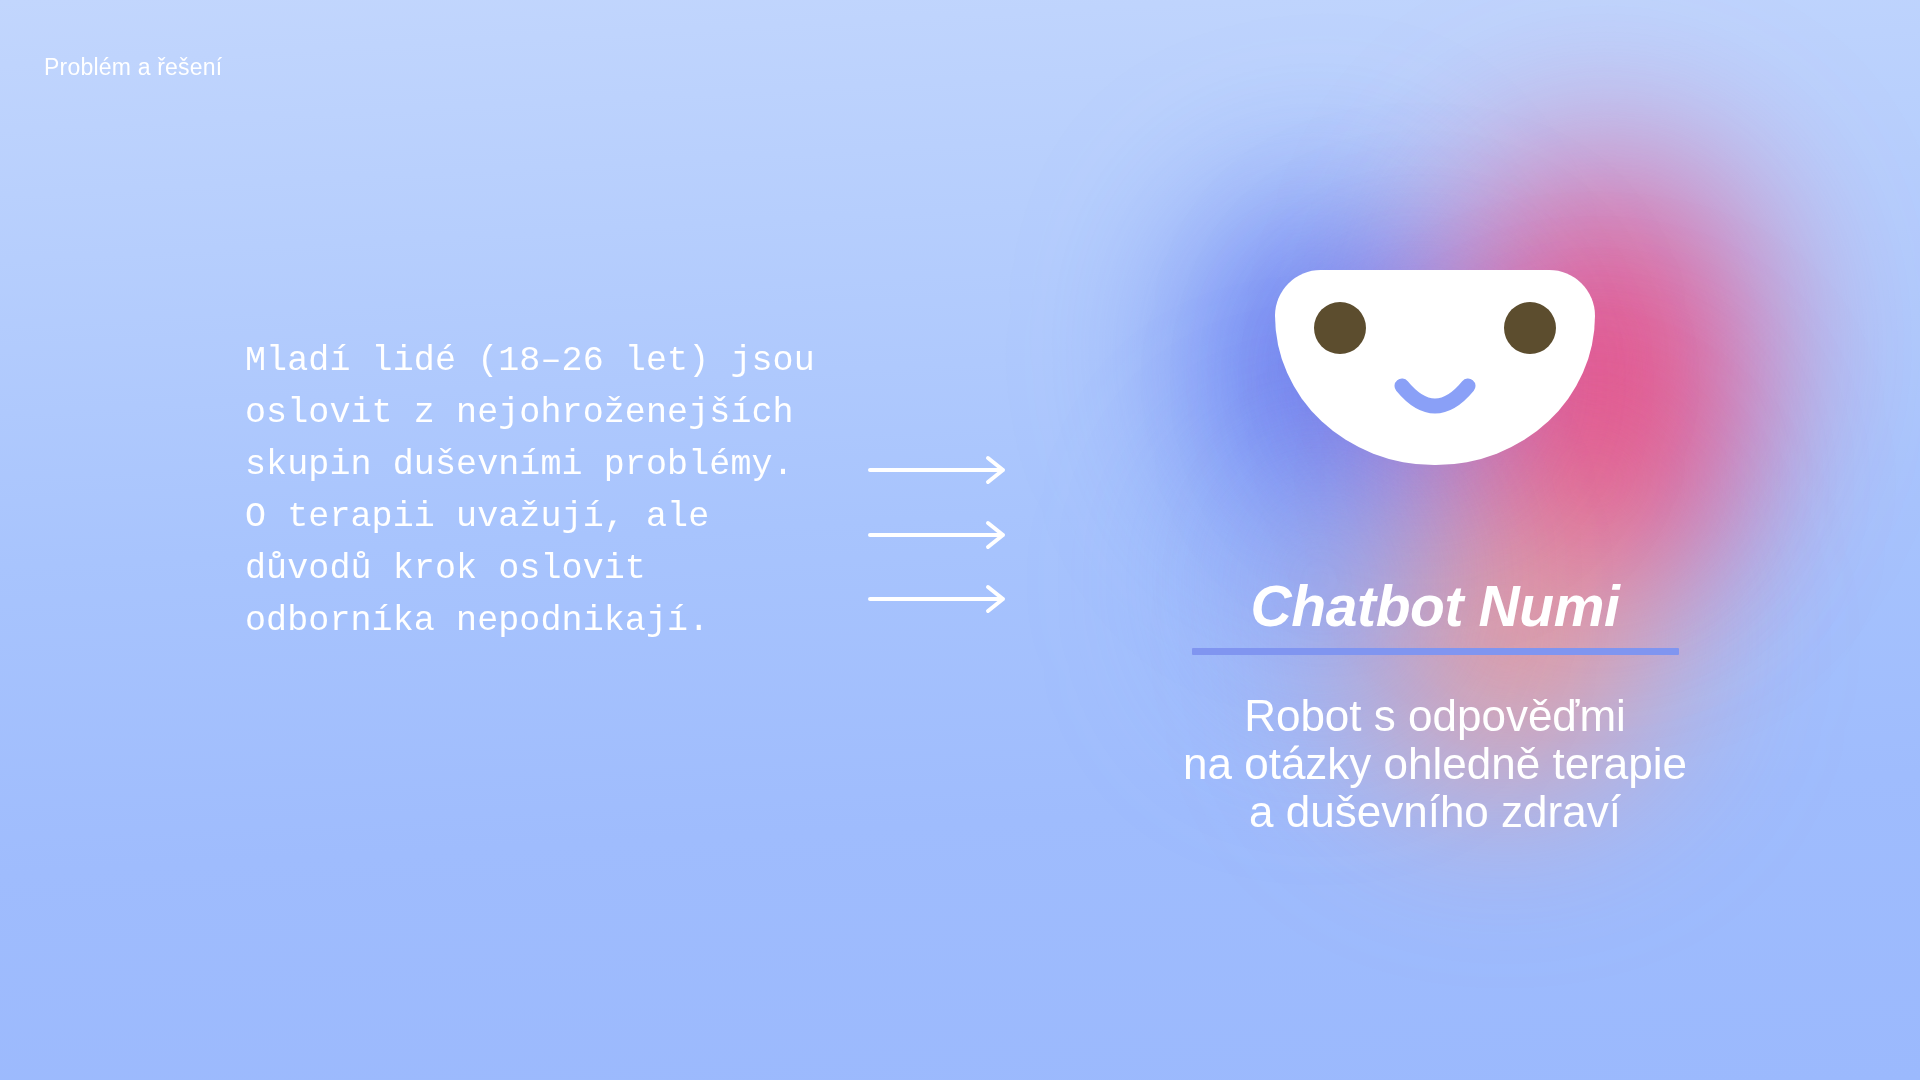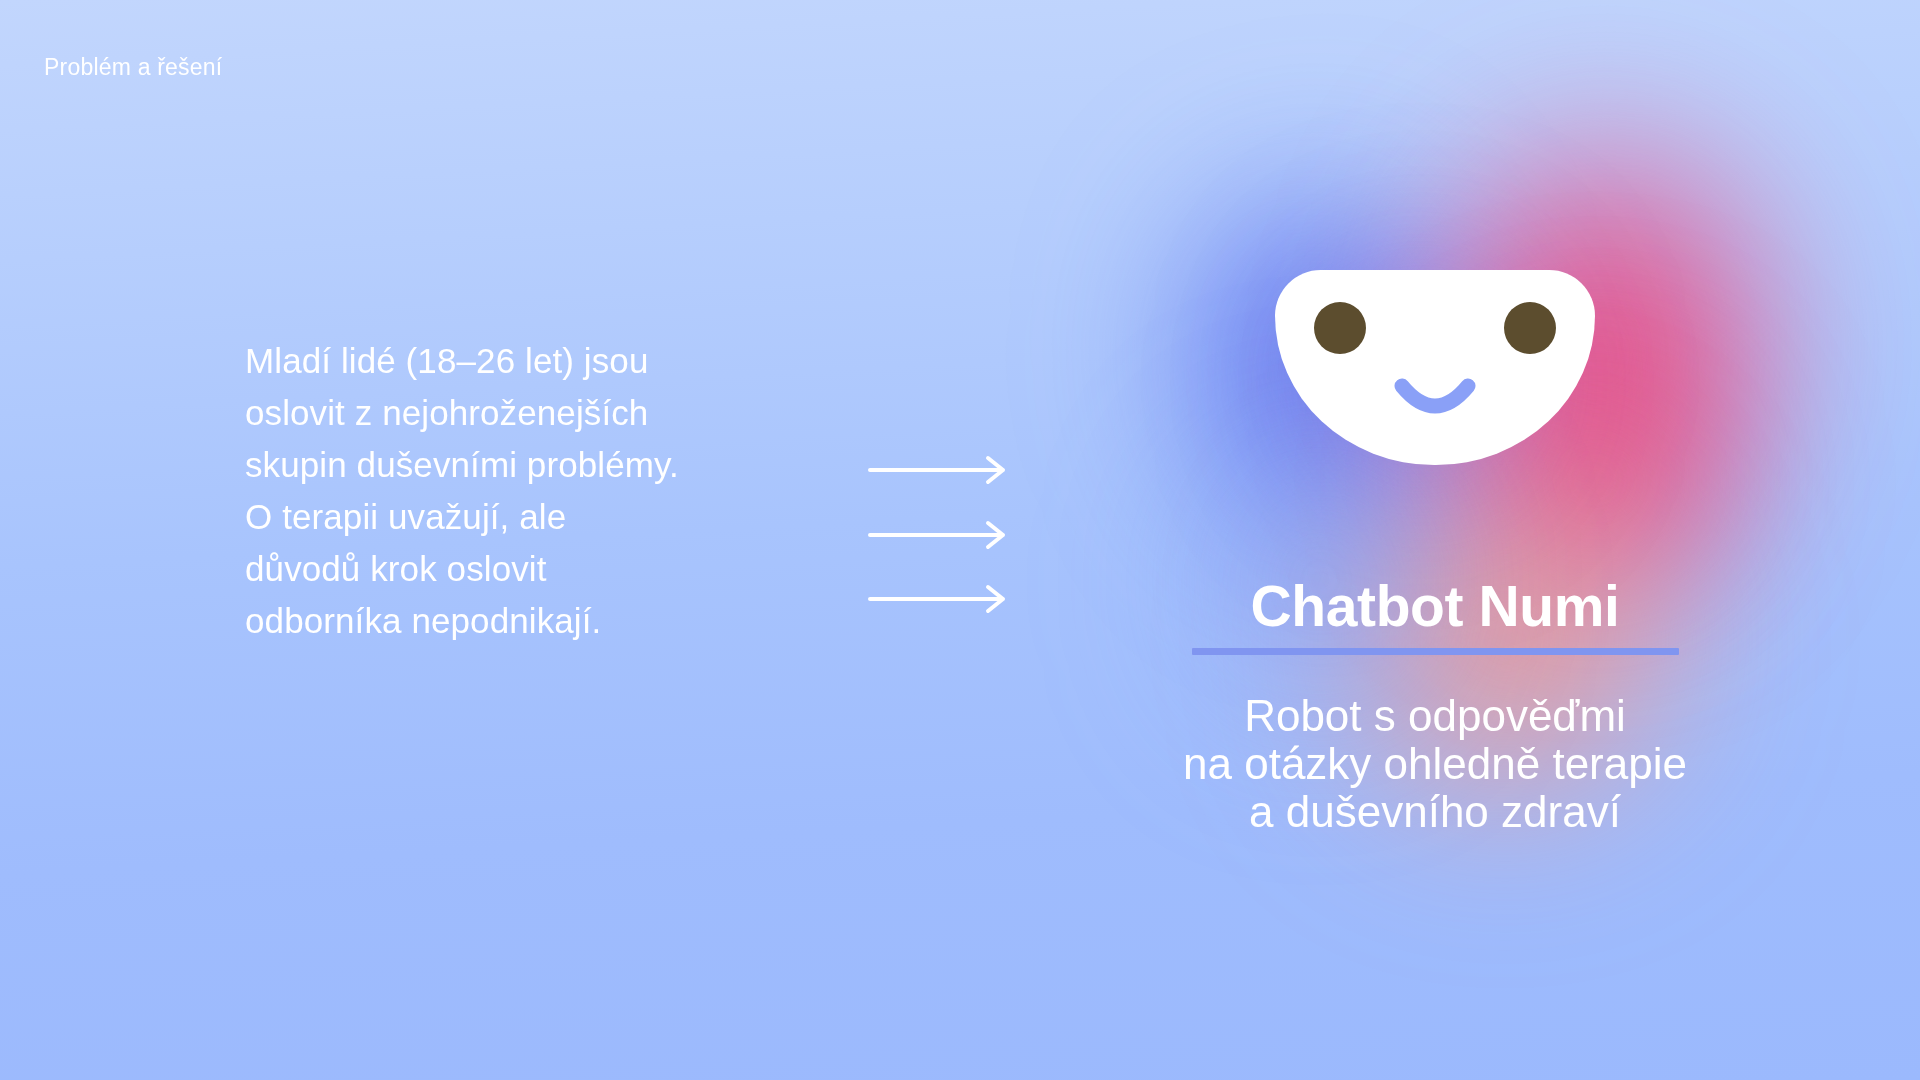--- a/index.html
+++ b/index.html
@@ -79,20 +79,21 @@
     letter-spacing:.2px;
     white-space:nowrap;
     margin-top:28px;
   }
 
   
   #problem-column {
     position:absolute;
     left:245px; top:335px;
     width:580px;
+    font-family:Liberation Mono, monospace;
   }
   .problem-paragraph {
     font-size:35px;
     line-height:52px;
     color:#FFFFFF;
     font-weight:400;
     letter-spacing:.1px;
   }
   .problem-paragraph + .problem-paragraph { }
   .problem-paragraph span { display:block; white-space:nowrap; }
@@ -142,20 +143,21 @@
 
   
   #robot-name {
     margin-top:112px;
     text-align:center;
     font-size:57px;
     font-weight:700;
     color:#FFFFFF;
     letter-spacing:-.4px;
     line-height:1.05;
+    font-style:italic;
   }
   #robot-name-underline {
     margin:11px auto 0;
     width:487px; height:7px;
     background:#8095F0;
     border-radius:1px;
   }
   #robot-caption {
     margin-top:37px;
     text-align:center;

